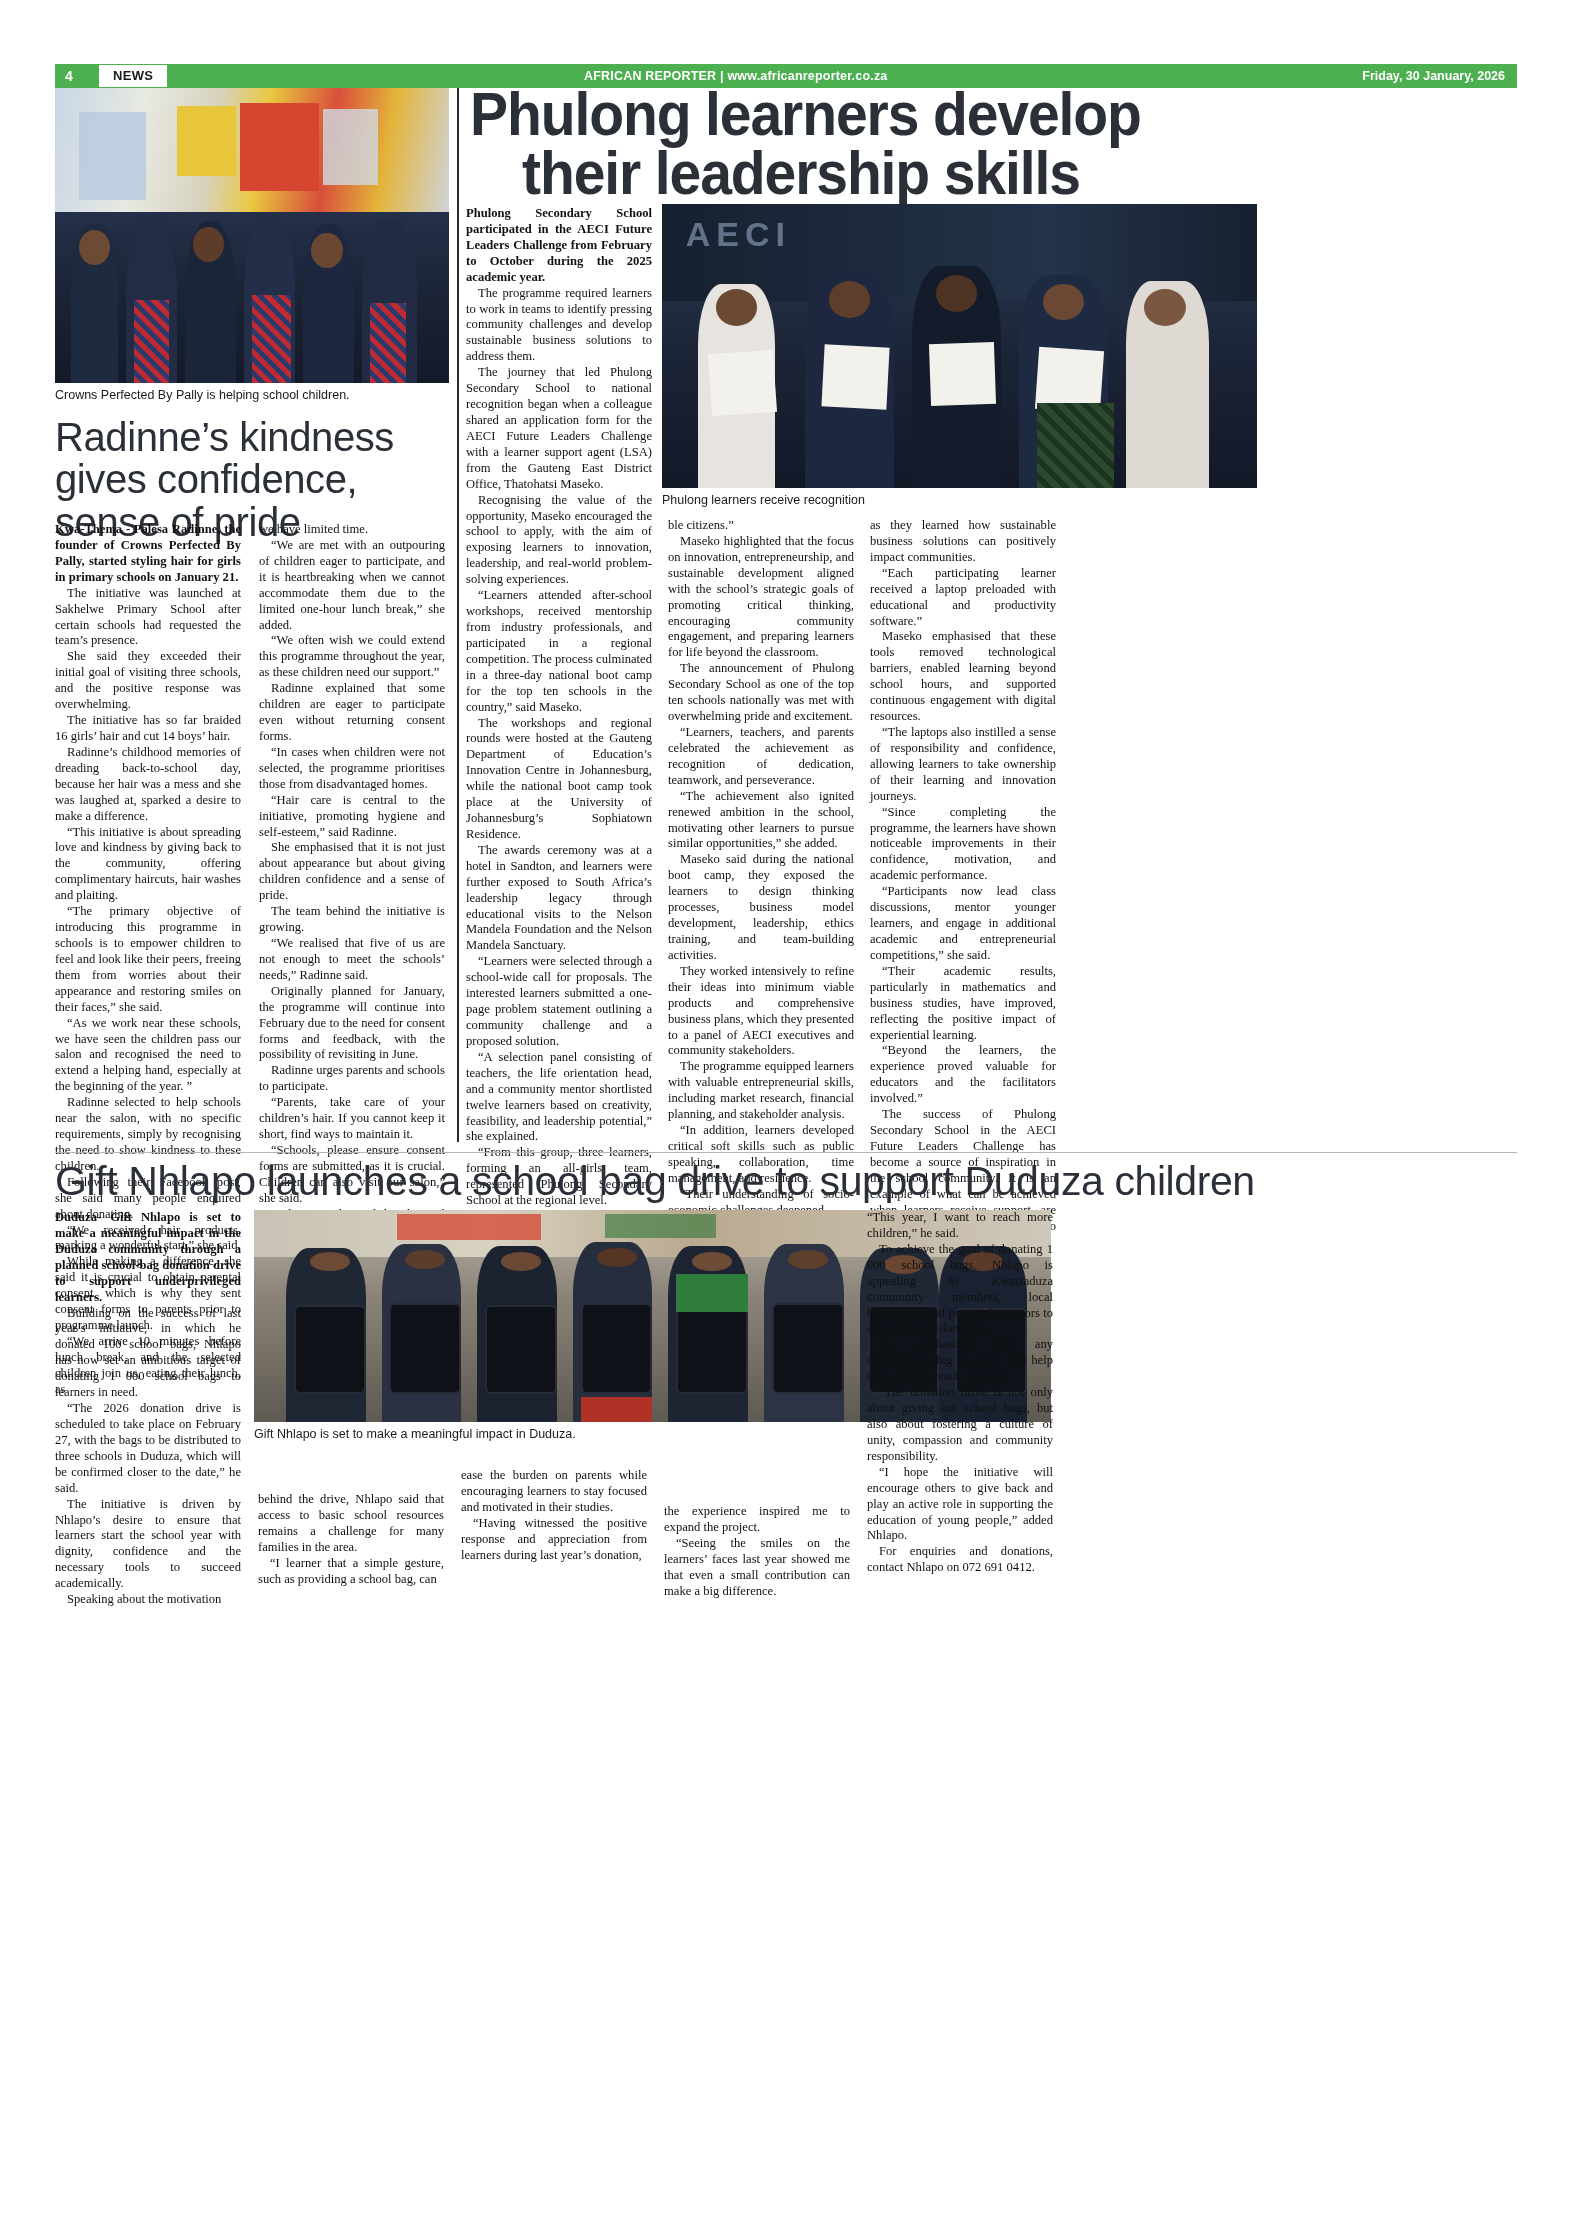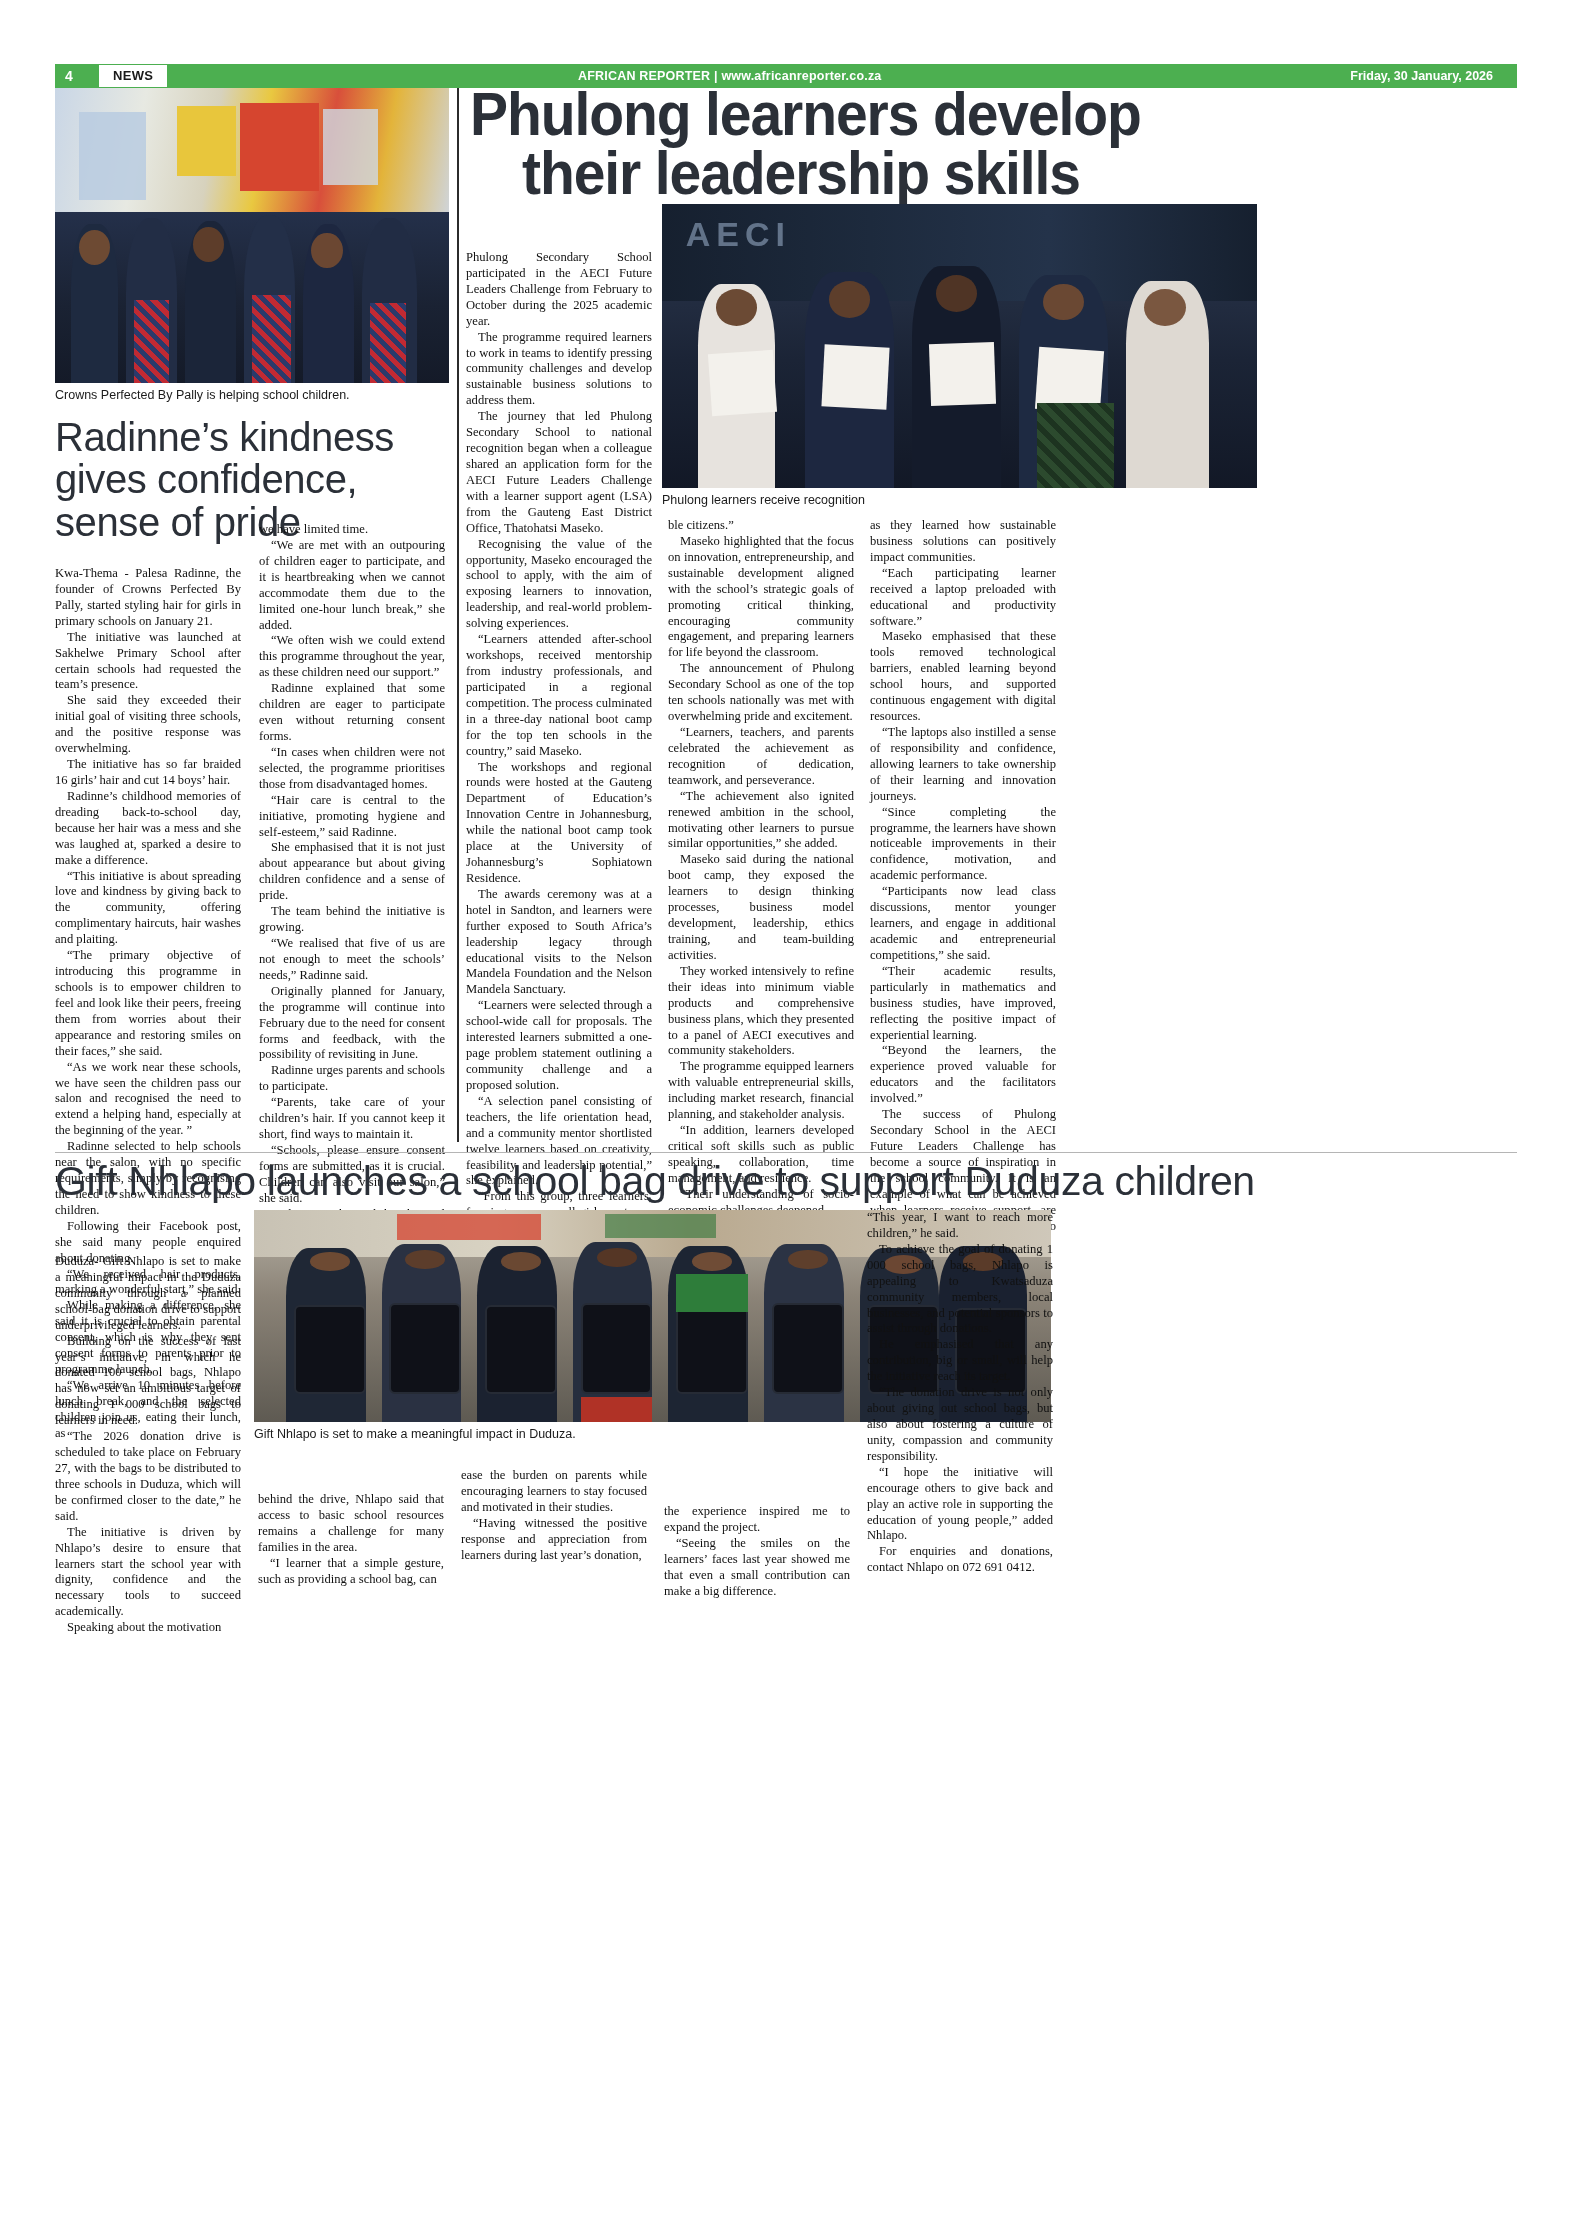--- a/index.html
+++ b/index.html
@@ -35,21 +35,21 @@
     margin-left: 2px;
   }
   .mast-center {
     flex: 1; text-align: center;
     color: #ffffff; font-size: 12.5px; font-weight: 700;
     letter-spacing: .2px;
     margin-left: -58px;
   }
   .mast-date {
     color: #ffffff; font-size: 12.5px; font-weight: 700;
-    padding-right: 24px; white-space: nowrap;
+    padding-right: 12px; white-space: nowrap;
   }
 
   
   .photo { position: absolute; overflow: hidden; background: #14532d; }
   .caption {
     position: absolute;
     font-family: "Liberation Sans", sans-serif;
     font-size: 12.5px; color: #1b1b1b; line-height: 1.25;
   }
 
@@ -78,21 +78,21 @@
     position: absolute;
     font-family: "Liberation Serif", serif;
     font-size: 12.6px;
     line-height: 1.265;
     color: #111;
     text-align: justify;
     text-justify: inter-word;
     hyphens: auto;
   }
   .col p { text-indent: 12px; margin: 0; }
-  .col p.lead { text-indent: 0; font-weight: 400; margin-top: 44px; }
+  .col p.lead { text-indent: 0; font-weight: 700; }
   .col p.noindent { text-indent: 0; }
 
   .rule-v {
     position: absolute;
     width: 1px; background: #2b2b2b;
   }
   .rule-h {
     position: absolute;
     height: 1px; background: #9b9b9b;
   }

